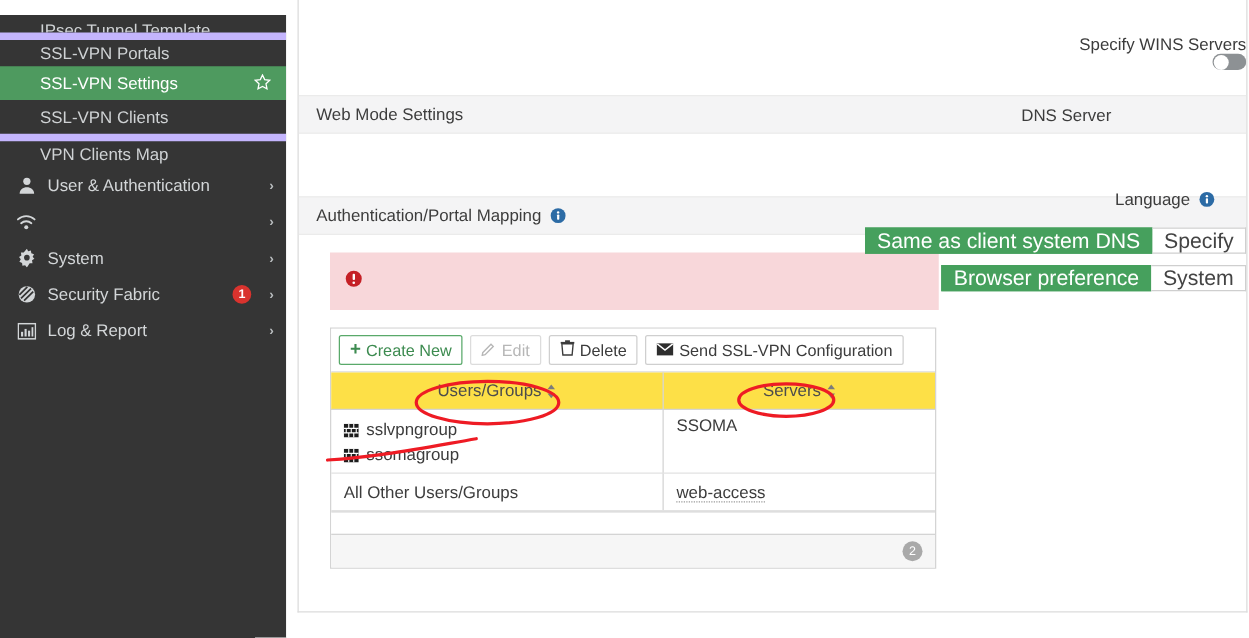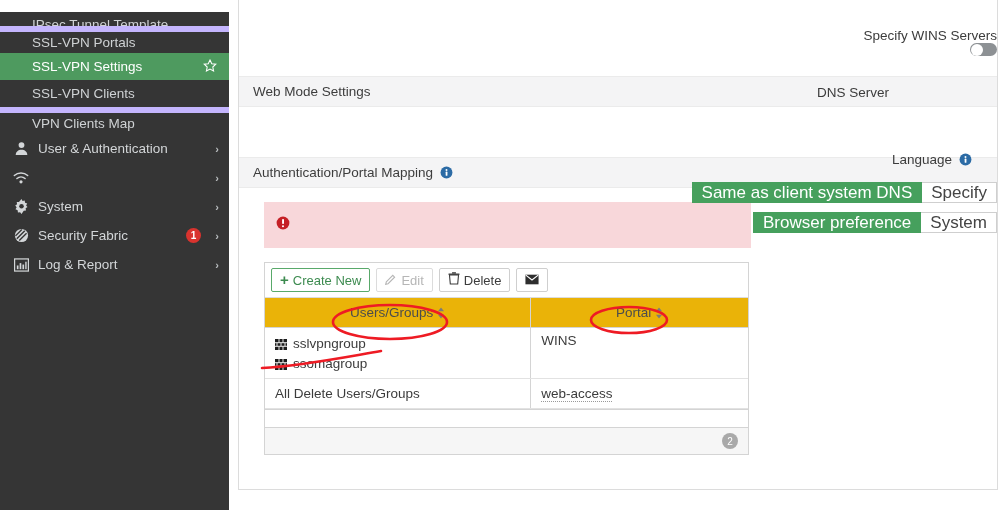--- a/index.html
+++ b/index.html
@@ -218,21 +218,21 @@
     box-sizing: border-box;
   }
   .tbtn.primary { border-color: #59a96a; color: #3d8b50; font-weight: 500; }
   .tbtn.disabled { color: #b6b6b6; border-color: #dcdcdc; }
   table.grid {
     width: 100%;
     border-collapse: collapse;
     font-size: 13.5px;
   }
   table.grid th {
-    background: #eab308;
+    background: #fde047;
     font-weight: normal;
     color: #4c4c4c;
     height: 29px;
     border-bottom: 1px solid #d4d4d4;
     border-right: 1px solid #d4d4d4;
     text-align: center;
     padding: 0;
   }
   table.grid th:last-child { border-right: none; }
   table.grid td {
@@ -471,34 +471,35 @@
             </span>
             <span>Delete</span>
           </button>
           <button class="tbtn">
             <span>
               <svg width="14" height="11" viewBox="0 0 16 12">
                   <rect x="0.5" y="0.5" width="15" height="11" fill="#2e2e2e"></rect>
                   <path d="M0.9 1L8 6.6 15.1 1" fill="none" stroke="#ffffff" stroke-width="1.4"></path>
                 </svg>
             </span>
+            <span>Send SSL-VPN Configuration</span>
           </button>
         </div>
 
         <table class="grid">
           <thead>
             <tr>
               <th style="width:55%">
                 <span>Users/Groups</span><span class="sortarrows"><svg width="8" height="12" viewBox="0 0 8 12">
                       <path d="M4 0.5L7 4.3H1z" fill="#7b7b7b"></path>
                       <path d="M4 11.5L1 7.7h6z" fill="#7b7b7b"></path>
                     </svg></span>
               </th>
               <th>
-                <span>Portal</span><span class="sortarrows"><svg width="8" height="12" viewBox="0 0 8 12">
+                <span>Servers</span><span class="sortarrows"><svg width="8" height="12" viewBox="0 0 8 12">
                       <path d="M4 0.5L7 4.3H1z" fill="#7b7b7b"></path>
                       <path d="M4 11.5L1 7.7h6z" fill="#7b7b7b"></path>
                     </svg></span>
               </th>
             </tr>
           </thead>
           <tbody>
             <tr>
               <td>
                 <div class="grp-line">
@@ -514,26 +515,26 @@
                   <span class="grid-icon">
                     <svg width="12" height="11" viewBox="0 0 12 11">
                         <rect width="12" height="11" fill="#1d1d1d"></rect>
                         <path d="M0 3.7h12M0 7.3h12M4 0v3.7M8 0v3.7M2 3.7v3.6M6 3.7v3.6M10 3.7v3.6M4 7.3V11M8 7.3V11" stroke="#ffffff" stroke-width="0.9"></path>
                       </svg>
                   </span>
                   <span>ssomagroup</span>
                 </div>
               </td>
               <td>
-                <span>WINS</span>
+                <span>SSOMA</span>
               </td>
             </tr>
             <tr>
               <td style="padding-top:7px;padding-bottom:7px;">
-                <span>All Delete Users/Groups</span>
+                <span>All Other Users/Groups</span>
               </td>
               <td style="padding-top:7px;padding-bottom:7px;">
                 <span class="dotted">web-access</span>
               </td>
             </tr>
           </tbody>
         </table>
 
         <div class="tfoot"></div>
         <div class="tfoot2">

